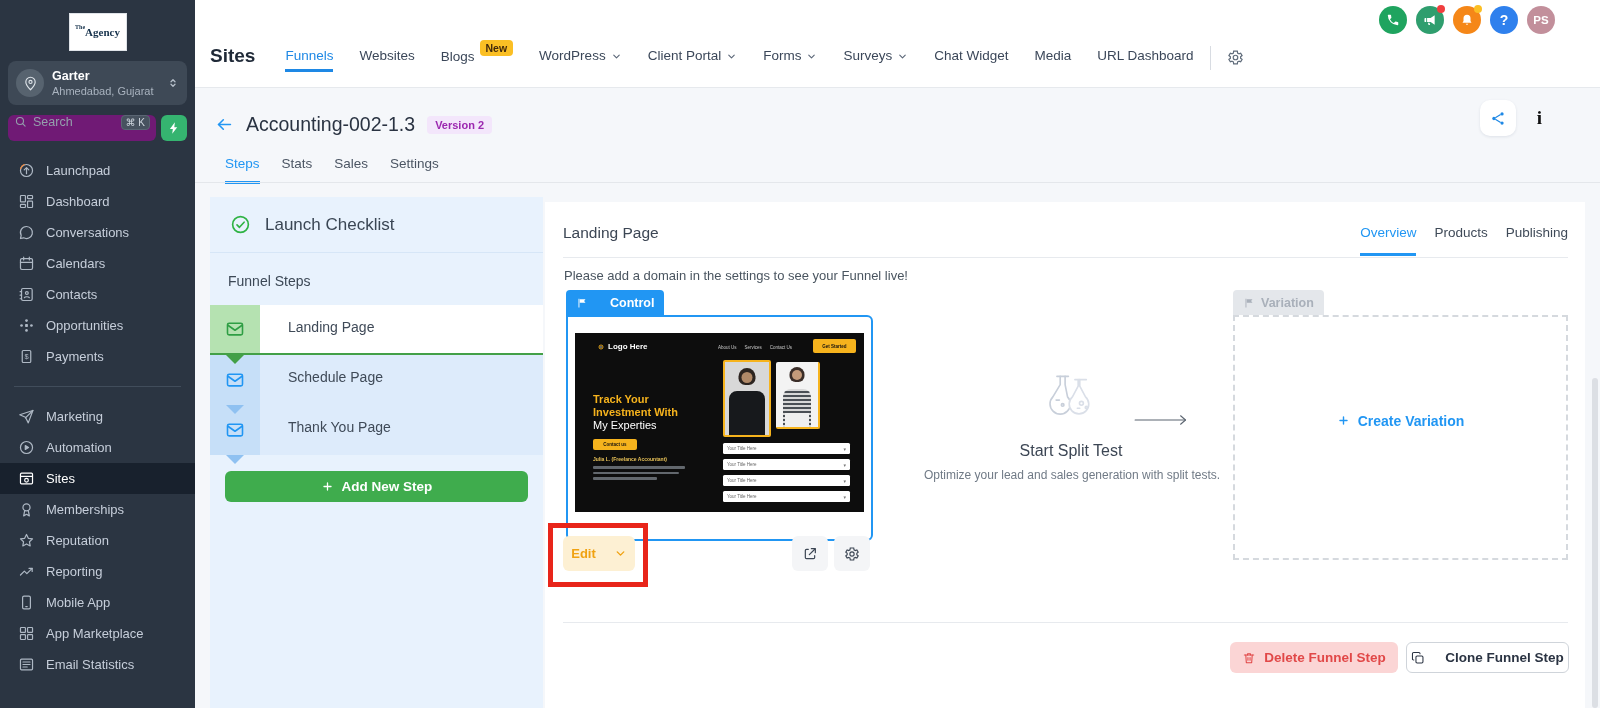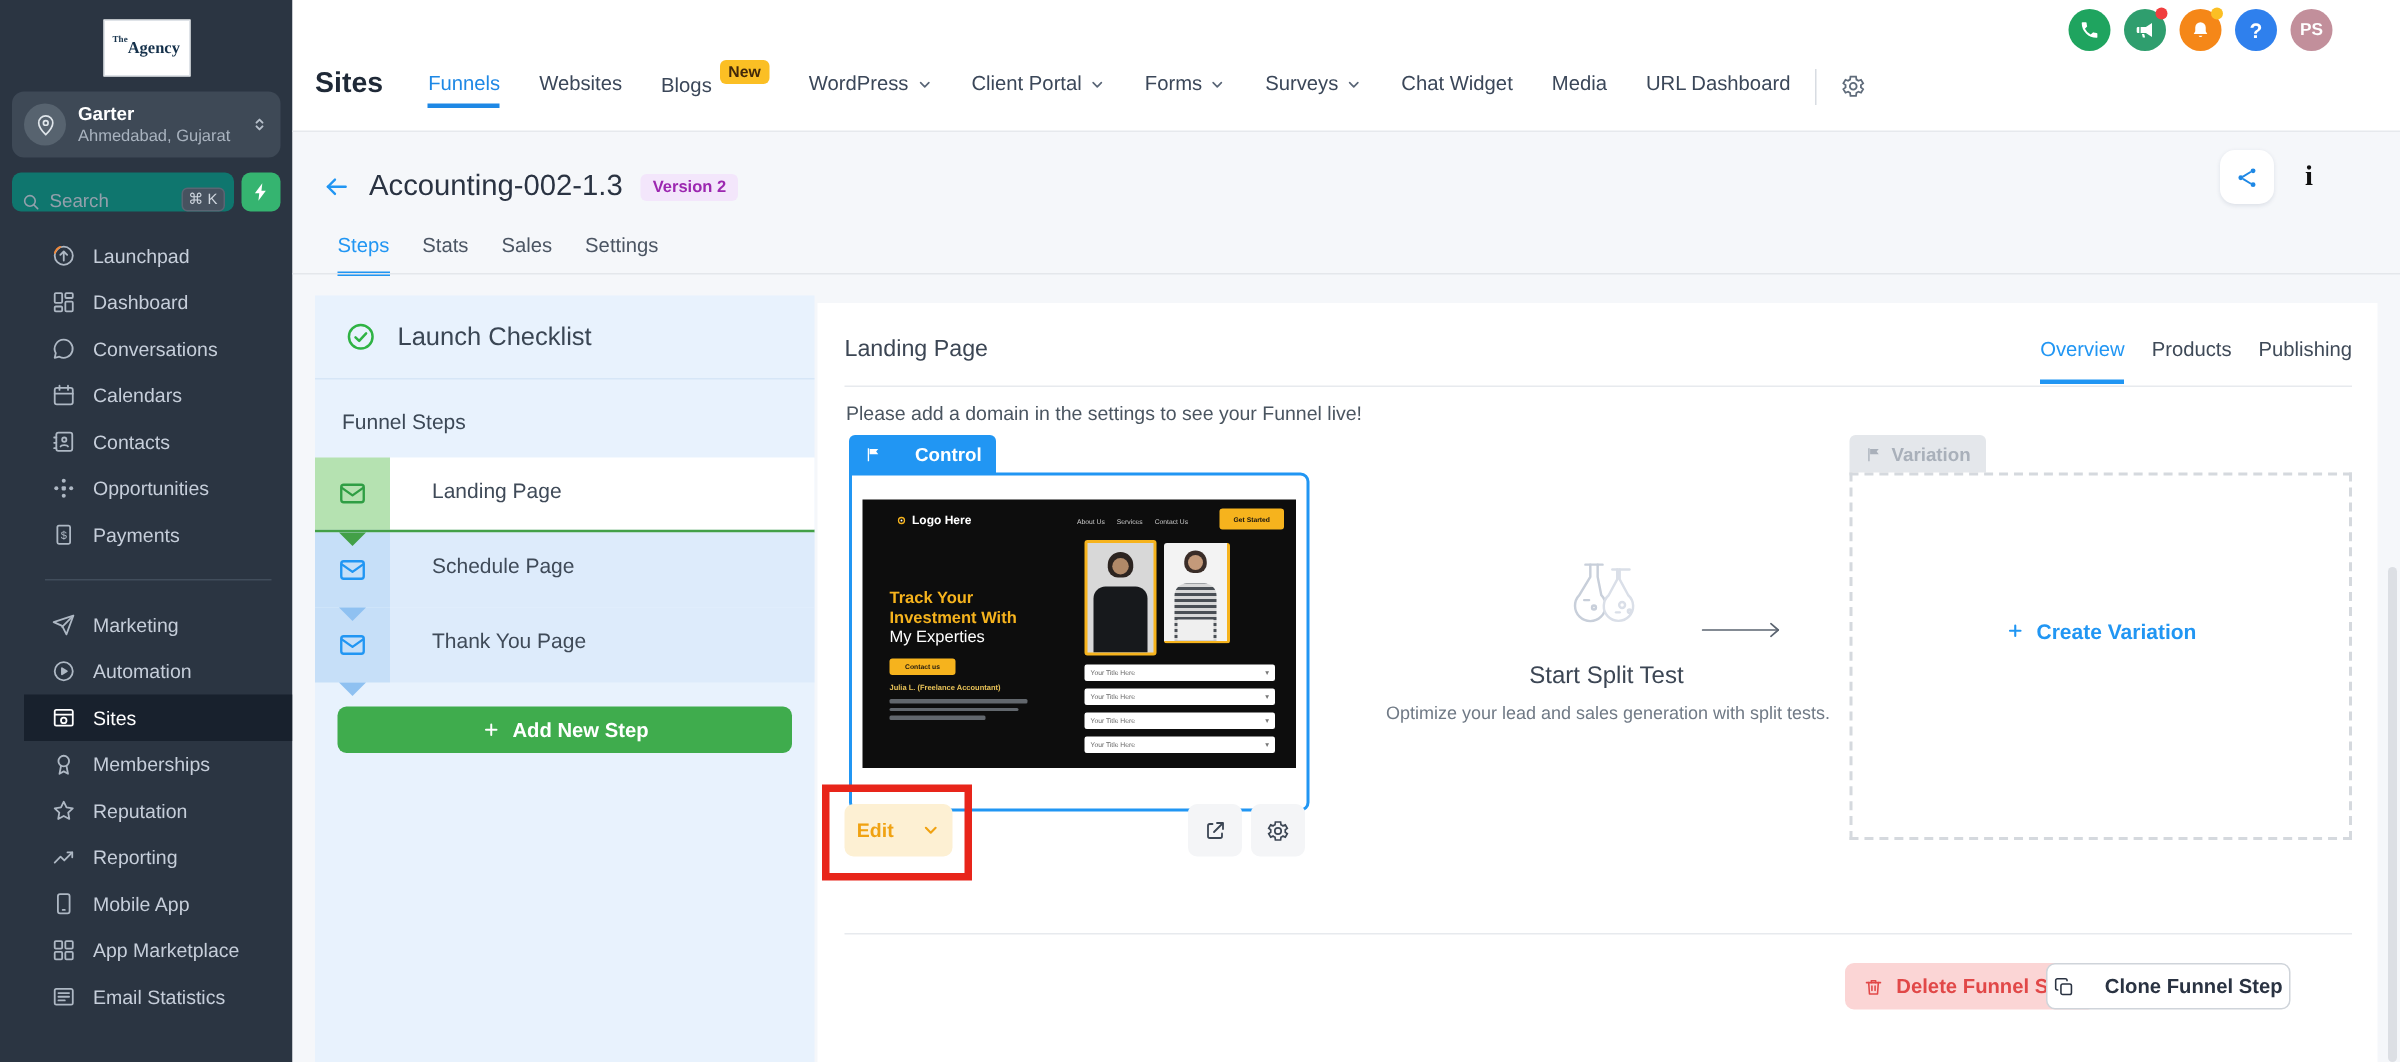--- a/index.html
+++ b/index.html
@@ -13,28 +13,28 @@
   .logo-pre { font-size:6px; vertical-align:top; position:relative; top:-2px; }
   .account-pill { margin:10px 8px 0; background:#3e4956; border-radius:8px; height:44px; display:flex; align-items:center; padding:0 8px; cursor:pointer; }
   .account-avatar { width:28px; height:28px; border-radius:50%; background:#57636f; color:#dfe5ea; display:flex; align-items:center; justify-content:center; flex:none; }
   .account-avatar svg { width:15px; height:15px; }
   .account-meta { flex:1; margin-left:8px; overflow:hidden; }
   .account-name { color:#fff; font-size:12.5px; font-weight:700; line-height:15px; }
   .account-loc { color:#a9b3bf; font-size:11px; line-height:14px; white-space:nowrap; }
   .account-chevrons { color:#b6bfca; }
   .account-chevrons svg { width:12px; height:14px; }
   .search-row { margin:10px 8px 0; display:flex; gap:5px; }
-  .search-box { flex:1; background:#0f766e; border-radius:6px; height:26px; display:flex; align-items:flex-end; padding:0 6px; }
+  .search-box { flex:1; background:#701a75; border-radius:6px; height:26px; display:flex; align-items:flex-start; padding:0 6px; }
   .search-box svg { width:13px; height:13px; color:#94a0ac; flex:none; }
   .search-input { background:transparent; border:none; outline:none; color:#cfd6de; font-size:12.5px; width:70px; margin-left:6px; flex:1; }
   .search-input::placeholder { color:#94a0ac; }
   .kbd { border:1px solid #5a6573; border-radius:4px; color:#cfd6de; font-size:10px; padding:1px 4px; background:#47525f; white-space:nowrap; }
   .ai-btn { width:26px; height:26px; border-radius:6px; background:#35b470; color:#fff; display:flex; align-items:center; justify-content:center; cursor:pointer; }
   .ai-btn svg { width:14px; height:14px; }
-  .side-nav { margin-top:14px;margin-left:16px; }
+  .side-nav { margin-top:14px; }
   .side-item { height:31px; display:flex; align-items:center; padding-left:18px; gap:11px; font-size:13px; color:#c6ceda; cursor:pointer; }
   .side-item svg { width:17px; height:17px; flex:none; color:#aeb8c4; }
   .side-item.active { background:#18212d; color:#fff; }
   .side-item.active svg { color:#fff; }
   .side-divider { height:1px; background:#414d5b; margin:14px 14px; }
 
   
   .topbar { position:absolute; left:195px; top:0; right:0; height:88px; background:#fff; border-bottom:1px solid #e6e9ed; }
   .quick-icons { position:absolute; top:6px; right:45px; display:flex; gap:9px; }
   .qi { width:28px; height:28px; border-radius:50%; color:#fff; display:flex; align-items:center; justify-content:center; position:relative; cursor:pointer; }
@@ -142,21 +142,21 @@
 
   .var-badge { position:absolute; left:688px; top:88px; height:26px; background:#e4e7eb; color:#a9b0ba; border-radius:4px 4px 0 0; display:flex; align-items:center; gap:6px; padding:0 10px; font-size:12.5px; font-weight:700; }
   .var-badge svg { width:12px; height:12px; }
   .var-box { position:absolute; left:688px; top:113px; width:335px; height:245px; border:2px dashed #d5d9de; background:#fff; display:flex; align-items:center; justify-content:center; padding-bottom:34px; }
   .create-var { display:flex; align-items:center; gap:8px; color:#2196f3; font-size:14px; font-weight:700; cursor:pointer; }
   .create-var svg { width:13px; height:13px; }
 
   .foot-divider { position:absolute; left:18px; right:17px; top:420px; height:1px; background:#e7eaee; }
   .delete-btn { position:absolute; left:685px; top:440px; width:168px; height:31px; background:#fbd5d5; border-radius:6px; color:#e14848; font-size:13.5px; font-weight:700; display:flex; align-items:center; justify-content:center; gap:8px; cursor:pointer; }
   .delete-btn svg { width:14px; height:14px; }
-  .clone-btn { position:absolute; left:819px; top:440px; width:163px; height:31px; background:#fff; border:1px solid #cfd4da; border-radius:6px; color:#2a3342; font-size:13.5px; font-weight:700; display:flex; align-items:center; justify-content:center; gap:20px; cursor:pointer; }
+  .clone-btn { position:absolute; left:861px; top:440px; width:163px; height:31px; background:#fff; border:1px solid #cfd4da; border-radius:6px; color:#2a3342; font-size:13.5px; font-weight:700; display:flex; align-items:center; justify-content:center; gap:20px; cursor:pointer; }
   .clone-btn svg { width:14px; height:14px; }
 
   .scroll-thumb { position:absolute; right:2px; top:290px; bottom:0; width:6px; background:#dcdfe4; border-radius:3px; }
 </style>
 </head>
 <body>
 
 <div class="sidebar">
   <div class="logo-box">
     <div class="logo-text"><span class="logo-pre">The</span><span>Agency</span></div>

